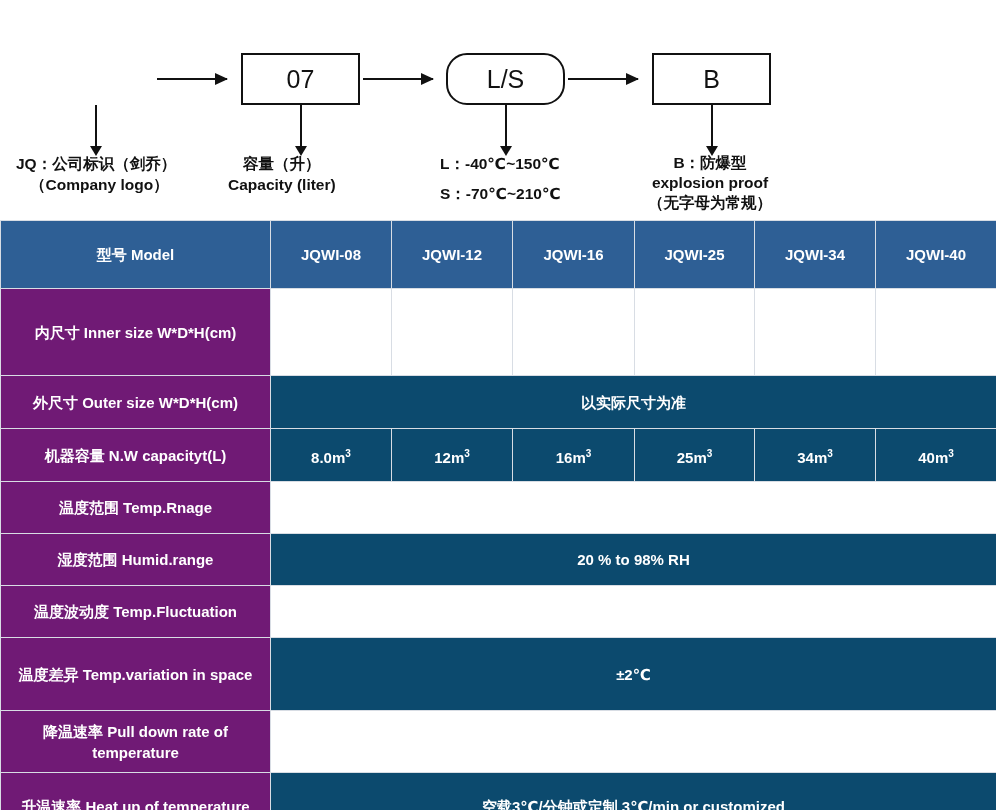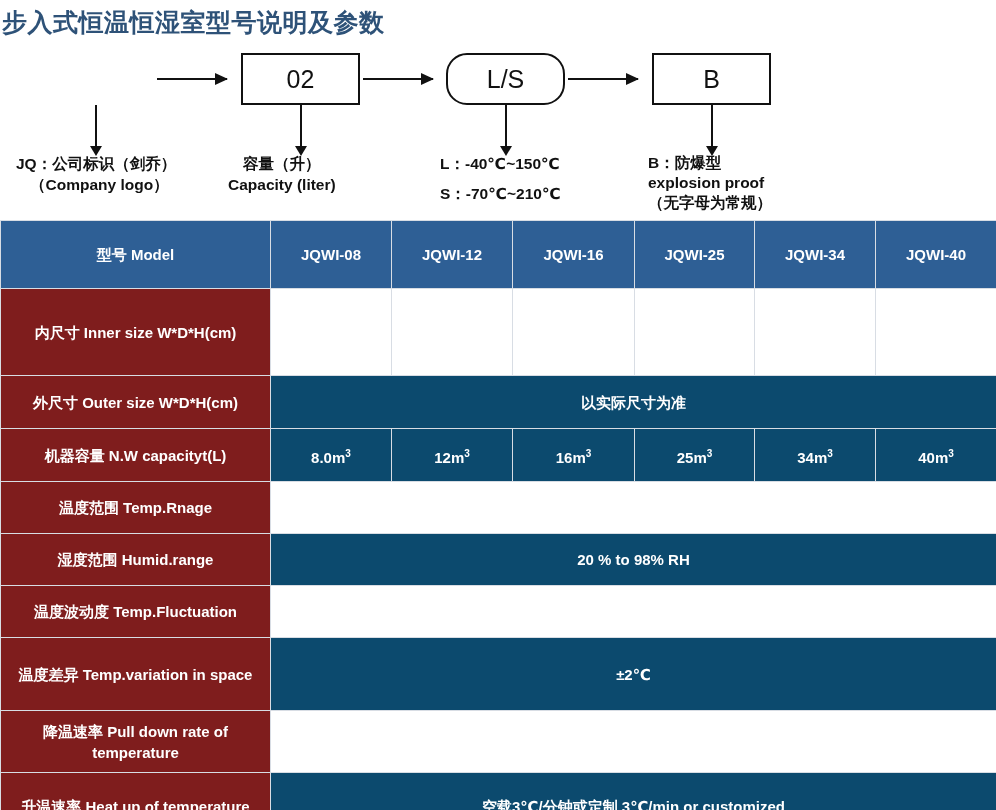--- a/index.html
+++ b/index.html
@@ -52,50 +52,49 @@
 
   .caption{
     position:absolute;font-size:15.5px;font-weight:bold;color:#111;
     line-height:21px;white-space:nowrap;
   }
   .cap1{left:16px;top:105px;text-align:left;}
   .cap1 .c2{padding-left:14px;}
   .cap2{left:228px;top:105px;text-align:center;}
   .cap3{left:440px;top:105px;}
   .cap3 .gap{display:block;height:9px;}
-  .cap4{left:648px;top:105px;line-height:20px;}
+  .cap4{left:648px;top:105px;line-height:20px;text-align:center;}
 
   
   .spec{
     position:absolute;left:0;top:220px;width:996px;
     border-collapse:collapse;table-layout:fixed;
   }
   .spec td{
     border:1px solid #d8dde4;
     color:#ffffff;font-weight:bold;text-align:center;
     vertical-align:middle;padding:2px 3px;
     font-size:15px;line-height:21px;
   }
-  .lbl{background:#7f1d1d;width:270px;font-size:15.5px;}
+  .lbl{background:#701a75;width:270px;font-size:15.5px;}
   .hd{background:#2e5f95;font-size:16.5px;}
   .blue{background:#0c4a6e;}
   .white{background:#ffffff;color:#111111;}
   .white.model{font-size:16px;letter-spacing:-0.2px;}
   .sup{font-size:10px;vertical-align:super;}
 </style>
 </head>
 <body>
 
 <div class="page">
 
-  <div class="title">步入式恒温恒湿室型号说明及参数</div>
 
   <div class="diagram">
 
-    <div class="flowbox fb2">02</div>
+    <div class="flowbox fb2">07</div>
     <div class="flowbox fb3">L/S</div>
     <div class="flowbox fb4">B</div>
 
     <div class="harrow ha1"></div>
     <div class="harrow ha2"></div>
     <div class="harrow ha3"></div>
 
     <div class="varrow va1"></div>
     <div class="varrow va2"></div>
     <div class="varrow va3"></div>

